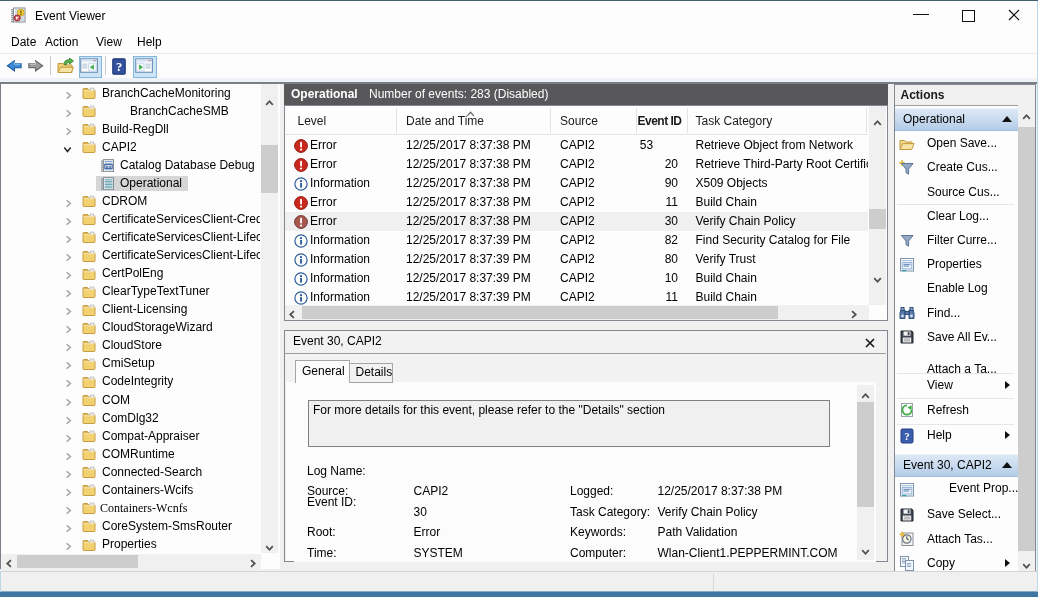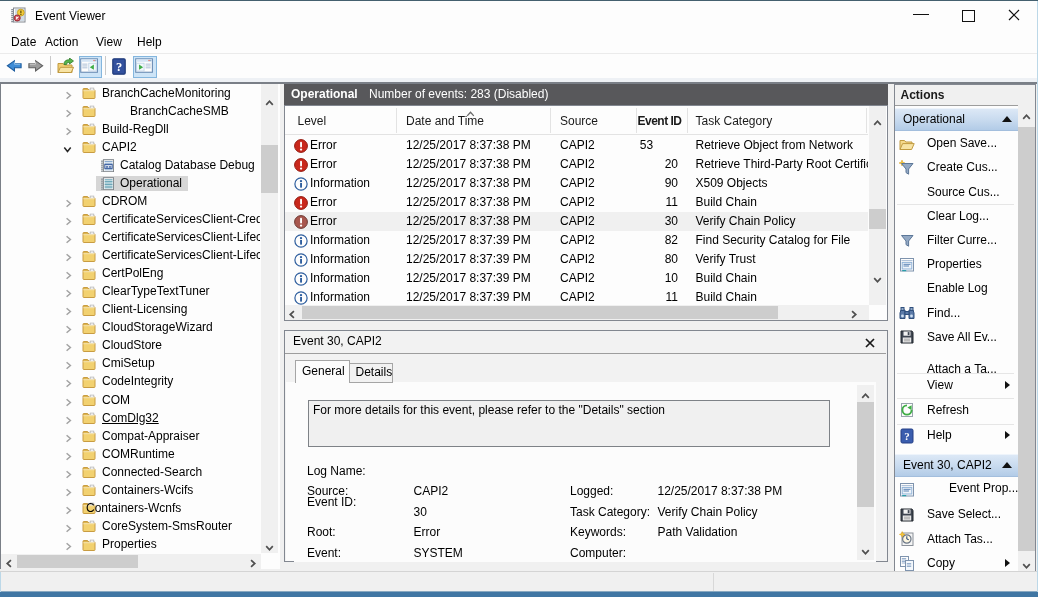--- a/index.html
+++ b/index.html
@@ -282,21 +282,21 @@
 <div class="t" style="left:102px;top:309.02px;">COM</div>
 <div class="abs" style="left:64px;top:330.08px"><svg width="9" height="9" viewBox="0 0 9 9" style="">
         <polyline points="2.6,1.2 6.4,4.5 2.6,7.8" fill="none" stroke="#a3a3a3" stroke-width="1.5"></polyline>
       </svg></div>
 <div class="abs" style="left:82px;top:328.58px"><svg width="14" height="12" viewBox="0 0 14 12" style="">
         <path d="M1,3.2 L1,10.8 Q1,11.5 1.7,11.5 L12.3,11.5 Q13,11.5 13,10.8 L13,3.2 Z" fill="#f2d170" stroke="#c89c42" stroke-width="1"></path>
         <path d="M1,3.2 L1,2.2 Q1,1.5 1.7,1.5 L5.6,1.5 L6.8,3.2 Z" fill="#e8c257" stroke="#c89c42" stroke-width="1"></path>
         <rect x="8.2" y="1.1" width="3.6" height="2.1" fill="#fdfdfd" stroke="#b7b7b7" stroke-width="0.8"></rect>
         <path d="M1.3,3.7 L12.7,3.7" stroke="#fae9b5" stroke-width="1"></path>
       </svg></div>
-<div class="t" style="left:102px;top:327.08px;text-decoration:underline;">ComDlg32</div>
+<div class="t" style="left:102px;top:327.08px;">ComDlg32</div>
 <div class="abs" style="left:64px;top:348.14px"><svg width="9" height="9" viewBox="0 0 9 9" style="">
         <polyline points="2.6,1.2 6.4,4.5 2.6,7.8" fill="none" stroke="#a3a3a3" stroke-width="1.5"></polyline>
       </svg></div>
 <div class="abs" style="left:82px;top:346.64px"><svg width="14" height="12" viewBox="0 0 14 12" style="">
         <path d="M1,3.2 L1,10.8 Q1,11.5 1.7,11.5 L12.3,11.5 Q13,11.5 13,10.8 L13,3.2 Z" fill="#f2d170" stroke="#c89c42" stroke-width="1"></path>
         <path d="M1,3.2 L1,2.2 Q1,1.5 1.7,1.5 L5.6,1.5 L6.8,3.2 Z" fill="#e8c257" stroke="#c89c42" stroke-width="1"></path>
         <rect x="8.2" y="1.1" width="3.6" height="2.1" fill="#fdfdfd" stroke="#b7b7b7" stroke-width="0.8"></rect>
         <path d="M1.3,3.7 L12.7,3.7" stroke="#fae9b5" stroke-width="1"></path>
       </svg></div>
 <div class="t" style="left:102px;top:345.14px;">Compat-Appraiser</div>
@@ -332,21 +332,21 @@
 <div class="t" style="left:102px;top:399.32px;">Containers-Wcifs</div>
 <div class="abs" style="left:64px;top:420.38px"><svg width="9" height="9" viewBox="0 0 9 9" style="">
         <polyline points="2.6,1.2 6.4,4.5 2.6,7.8" fill="none" stroke="#a3a3a3" stroke-width="1.5"></polyline>
       </svg></div>
 <div class="abs" style="left:82px;top:418.88px"><svg width="14" height="12" viewBox="0 0 14 12" style="">
         <path d="M1,3.2 L1,10.8 Q1,11.5 1.7,11.5 L12.3,11.5 Q13,11.5 13,10.8 L13,3.2 Z" fill="#f2d170" stroke="#c89c42" stroke-width="1"></path>
         <path d="M1,3.2 L1,2.2 Q1,1.5 1.7,1.5 L5.6,1.5 L6.8,3.2 Z" fill="#e8c257" stroke="#c89c42" stroke-width="1"></path>
         <rect x="8.2" y="1.1" width="3.6" height="2.1" fill="#fdfdfd" stroke="#b7b7b7" stroke-width="0.8"></rect>
         <path d="M1.3,3.7 L12.7,3.7" stroke="#fae9b5" stroke-width="1"></path>
       </svg></div>
-<div class="t" style="left:86px;top:417.38px;">Containers-Wcnfs</div>
+<div class="t" style="left:100px;top:417.38px;font-family:Liberation Serif, serif;">Containers-Wcnfs</div>
 <div class="abs" style="left:64px;top:438.43999999999994px"><svg width="9" height="9" viewBox="0 0 9 9" style="">
         <polyline points="2.6,1.2 6.4,4.5 2.6,7.8" fill="none" stroke="#a3a3a3" stroke-width="1.5"></polyline>
       </svg></div>
 <div class="abs" style="left:82px;top:436.93999999999994px"><svg width="14" height="12" viewBox="0 0 14 12" style="">
         <path d="M1,3.2 L1,10.8 Q1,11.5 1.7,11.5 L12.3,11.5 Q13,11.5 13,10.8 L13,3.2 Z" fill="#f2d170" stroke="#c89c42" stroke-width="1"></path>
         <path d="M1,3.2 L1,2.2 Q1,1.5 1.7,1.5 L5.6,1.5 L6.8,3.2 Z" fill="#e8c257" stroke="#c89c42" stroke-width="1"></path>
         <rect x="8.2" y="1.1" width="3.6" height="2.1" fill="#fdfdfd" stroke="#b7b7b7" stroke-width="0.8"></rect>
         <path d="M1.3,3.7 L12.7,3.7" stroke="#fae9b5" stroke-width="1"></path>
       </svg></div>
 <div class="t" style="left:102px;top:435.43999999999994px;">CoreSystem-SmsRouter</div>
@@ -525,23 +525,24 @@
 <div class="t" style="left:284px;top:24.399999999999977px;">Logged:</div>
 <div class="t" style="left:371.5px;top:24.399999999999977px;">12/25/2017 8:37:38 PM</div>
 <div class="t" style="left:21px;top:35px;">Event ID:</div>
 <div class="t" style="left:127.5px;top:44.5px;">30</div>
 <div class="t" style="left:284px;top:44.5px;">Task Category:</div>
 <div class="t" style="left:371.5px;top:44.5px;">Verify Chain Policy</div>
 <div class="t" style="left:21px;top:64.60000000000002px;">Root:</div>
 <div class="t" style="left:127.5px;top:64.60000000000002px;">Error</div>
 <div class="t" style="left:284px;top:64.60000000000002px;">Keywords:</div>
 <div class="t" style="left:371.5px;top:64.60000000000002px;">Path Validation</div>
-<div class="t" style="left:21px;top:85.5px;">Event:</div>
+<div class="t" style="left:21px;top:85.5px;">Time:</div>
 <div class="t" style="left:127.5px;top:85.5px;">SYSTEM</div>
 <div class="t" style="left:284px;top:85.5px;">Computer:</div>
+<div class="t" style="left:371.5px;top:85.5px;">Wlan-Client1.PEPPERMINT.COM</div>
 </div>
 <div class="abs" style="left:856.5px;top:385px;width:17px;height:175px;background:#f0f0f0"></div>
 <div class="abs" style="left:860.5px;top:390px"><svg width="9" height="9" viewBox="0 0 9 9" style="">
       <polyline points="1.2,5.94 4.5,2.25 7.8,5.94" fill="none" stroke="#4f4f4f" stroke-width="1.7"></polyline>
     </svg></div>
 <div class="abs" style="left:856.5px;top:402px;width:17px;height:105px;background:#cdcdcd"></div>
 <div class="abs" style="left:860.5px;top:545px"><svg width="9" height="9" viewBox="0 0 9 9" style="">
       <polyline points="1.2,3.06 4.5,6.75 7.8,3.06" fill="none" stroke="#4f4f4f" stroke-width="1.7"></polyline>
     </svg></div>
 <div class="abs" style="left:893.5px;top:83.5px;width:142.5px;height:489.5px;background:#fdfdfd;border:1px solid #828790;box-sizing:border-box;"></div>

